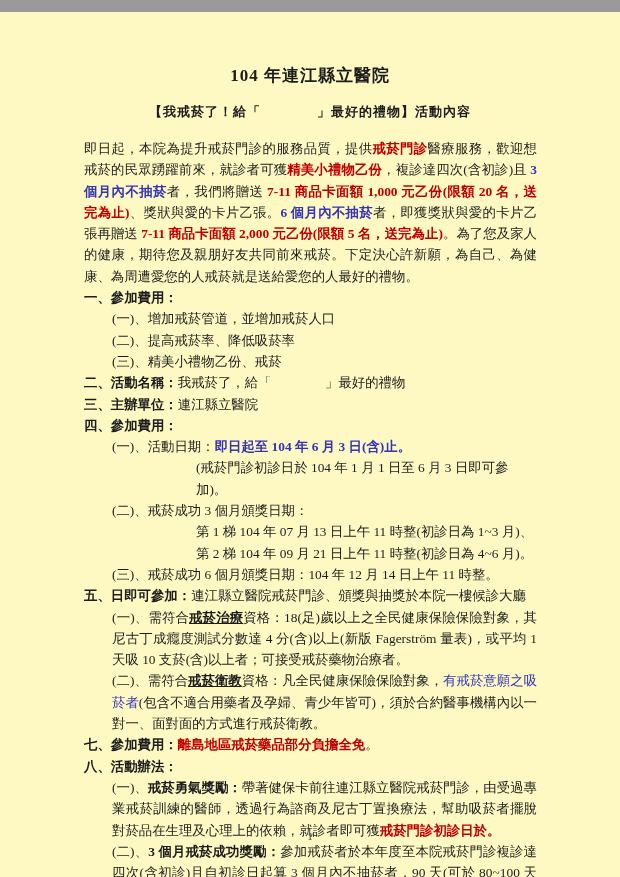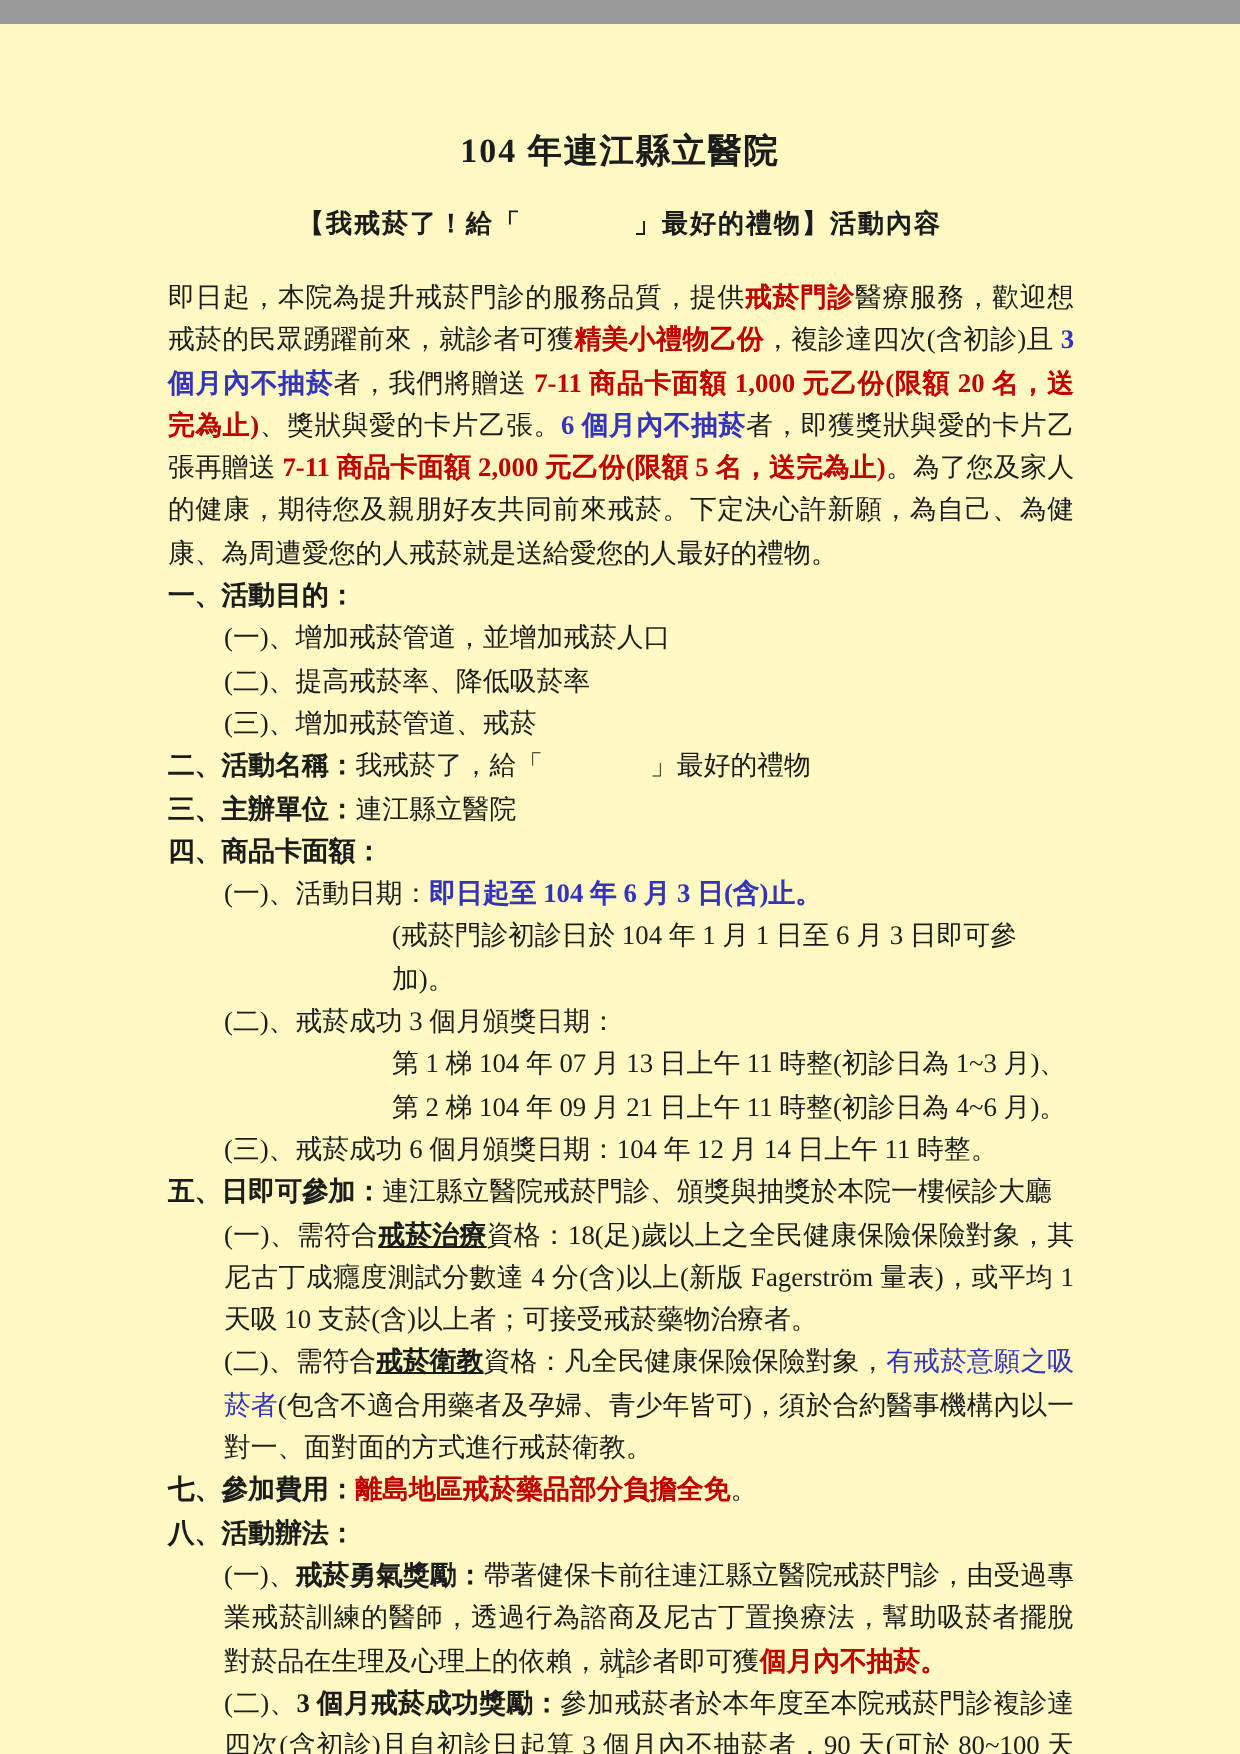--- a/index.html
+++ b/index.html
@@ -55,35 +55,35 @@
   }
 </style>
 </head>
 <body>
 
 <div class="page">
   <div class="doc-title">104 年連江縣立醫院</div>
   <div class="doc-subtitle">【我戒菸了！給「　　　　」最好的禮物】活動內容</div>
   <div class="doc-body" id="doc-body">
       <div class="block indent-0 justify"><span class="seg">即日起，本院為提升戒菸門診的服務品質，提供</span><span class="seg s-red">戒菸門診</span><span class="seg">醫療服務，歡迎想戒菸的民眾踴躍前來，就診者可獲</span><span class="seg s-red">精美小禮物乙份</span><span class="seg">，複診達四次(含初診)且 </span><span class="seg s-blue">3 個月內不抽菸</span><span class="seg">者，我們將贈送 </span><span class="seg s-red">7-11 商品卡面額 1,000 元乙份(限額 20 名，送完為止)</span><span class="seg">、獎狀與愛的卡片乙張。</span><span class="seg s-blue">6 個月內不抽菸</span><span class="seg">者，即獲獎狀與愛的卡片乙張再贈送 </span><span class="seg s-red">7-11 商品卡面額 2,000 元乙份(限額 5 名，送完為止)</span><span class="seg">。為了您及家人的健康，期待您及親朋好友共同前來戒菸。下定決心許新願，為自己、為健康、為周遭愛您的人戒菸就是送給愛您的人最好的禮物。</span></div>
-      <div class="block indent-0"><span class="seg s-bold">一、活動目的：</span></div>
+      <div class="block indent-0"><span class="seg s-bold">一、參加費用：</span></div>
       <div class="block indent-1"><span class="seg">(一)、增加戒菸管道，並增加戒菸人口</span></div>
       <div class="block indent-1"><span class="seg">(二)、提高戒菸率、降低吸菸率</span></div>
-      <div class="block indent-1"><span class="seg">(三)、增加戒菸管道、戒菸</span></div>
+      <div class="block indent-1"><span class="seg">(三)、精美小禮物乙份、戒菸</span></div>
       <div class="block indent-0"><span class="seg s-bold">二、活動名稱：</span><span class="seg">我戒菸了，給「　　　　」最好的禮物</span></div>
       <div class="block indent-0"><span class="seg s-bold">三、主辦單位：</span><span class="seg">連江縣立醫院</span></div>
-      <div class="block indent-0"><span class="seg s-bold">四、商品卡面額：</span></div>
+      <div class="block indent-0"><span class="seg s-bold">四、參加費用：</span></div>
       <div class="block indent-1"><span class="seg">(一)、活動日期：</span><span class="seg s-blue">即日起至 104 年 6 月 3 日(含)止。</span></div>
       <div class="block indent-2"><span class="seg">(戒菸門診初診日於 104 年 1 月 1 日至 6 月 3 日即可參加)。</span></div>
       <div class="block indent-1"><span class="seg">(二)、戒菸成功 3 個月頒獎日期：</span></div>
       <div class="block indent-2"><span class="seg">第 1 梯 104 年 07 月 13 日上午 11 時整(初診日為 1~3 月)、</span></div>
       <div class="block indent-2"><span class="seg">第 2 梯 104 年 09 月 21 日上午 11 時整(初診日為 4~6 月)。</span></div>
       <div class="block indent-1"><span class="seg">(三)、戒菸成功 6 個月頒獎日期：104 年 12 月 14 日上午 11 時整。</span></div>
       <div class="block indent-0"><span class="seg s-bold">五、日即可參加：</span><span class="seg">連江縣立醫院戒菸門診、頒獎與抽獎於本院一樓候診大廳</span></div>
       <div class="block indent-1 justify"><span class="seg">(一)、需符合</span><span class="seg s-boldu">戒菸治療</span><span class="seg">資格：18(足)歲以上之全民健康保險保險對象，其尼古丁成癮度測試分數達 4 分(含)以上(新版 Fagerström 量表)，或平均 1 天吸 10 支菸(含)以上者；可接受戒菸藥物治療者。</span></div>
       <div class="block indent-1 justify"><span class="seg">(二)、需符合</span><span class="seg s-boldu">戒菸衛教</span><span class="seg">資格：凡全民健康保險保險對象，</span><span class="seg s-bluerg">有戒菸意願之吸菸者</span><span class="seg">(包含不適合用藥者及孕婦、青少年皆可)，須於合約醫事機構內以一對一、面對面的方式進行戒菸衛教。</span></div>
       <div class="block indent-0"><span class="seg s-bold">七、參加費用：</span><span class="seg s-red">離島地區戒菸藥品部分負擔全免</span><span class="seg">。</span></div>
       <div class="block indent-0"><span class="seg s-bold">八、活動辦法：</span></div>
-      <div class="block indent-1 justify"><span class="seg">(一)、</span><span class="seg s-bold">戒菸勇氣獎勵：</span><span class="seg">帶著健保卡前往連江縣立醫院戒菸門診，由受過專業戒菸訓練的醫師，透過行為諮商及尼古丁置換療法，幫助吸菸者擺脫對菸品在生理及心理上的依賴，就診者即可獲</span><span class="seg s-red">個月內不抽菸。</span></div>
+      <div class="block indent-1 justify"><span class="seg">(一)、</span><span class="seg s-bold">戒菸勇氣獎勵：</span><span class="seg">帶著健保卡前往連江縣立醫院戒菸門診，由受過專業戒菸訓練的醫師，透過行為諮商及尼古丁置換療法，幫助吸菸者擺脫對菸品在生理及心理上的依賴，就診者即可獲</span><span class="seg s-red">戒菸門診初診日於。</span></div>
       <div class="block indent-1 justify"><span class="seg">(二)、</span><span class="seg s-bold">3 個月戒菸成功獎勵：</span><span class="seg">參加戒菸者於本年度至本院戒菸門診複診達四次(含初診)且自初診日起算 3 個月內不抽菸者，90 天(可於 80~100 天擇 1 日)時至本院以一氧化碳分析儀檢測呼氣一氧化碳(CO)濃度小於 6ppm 者，即贈送</span></div>
     </div>
   <div class="page-number">1</div>
 </div>
 
 </body></html>

